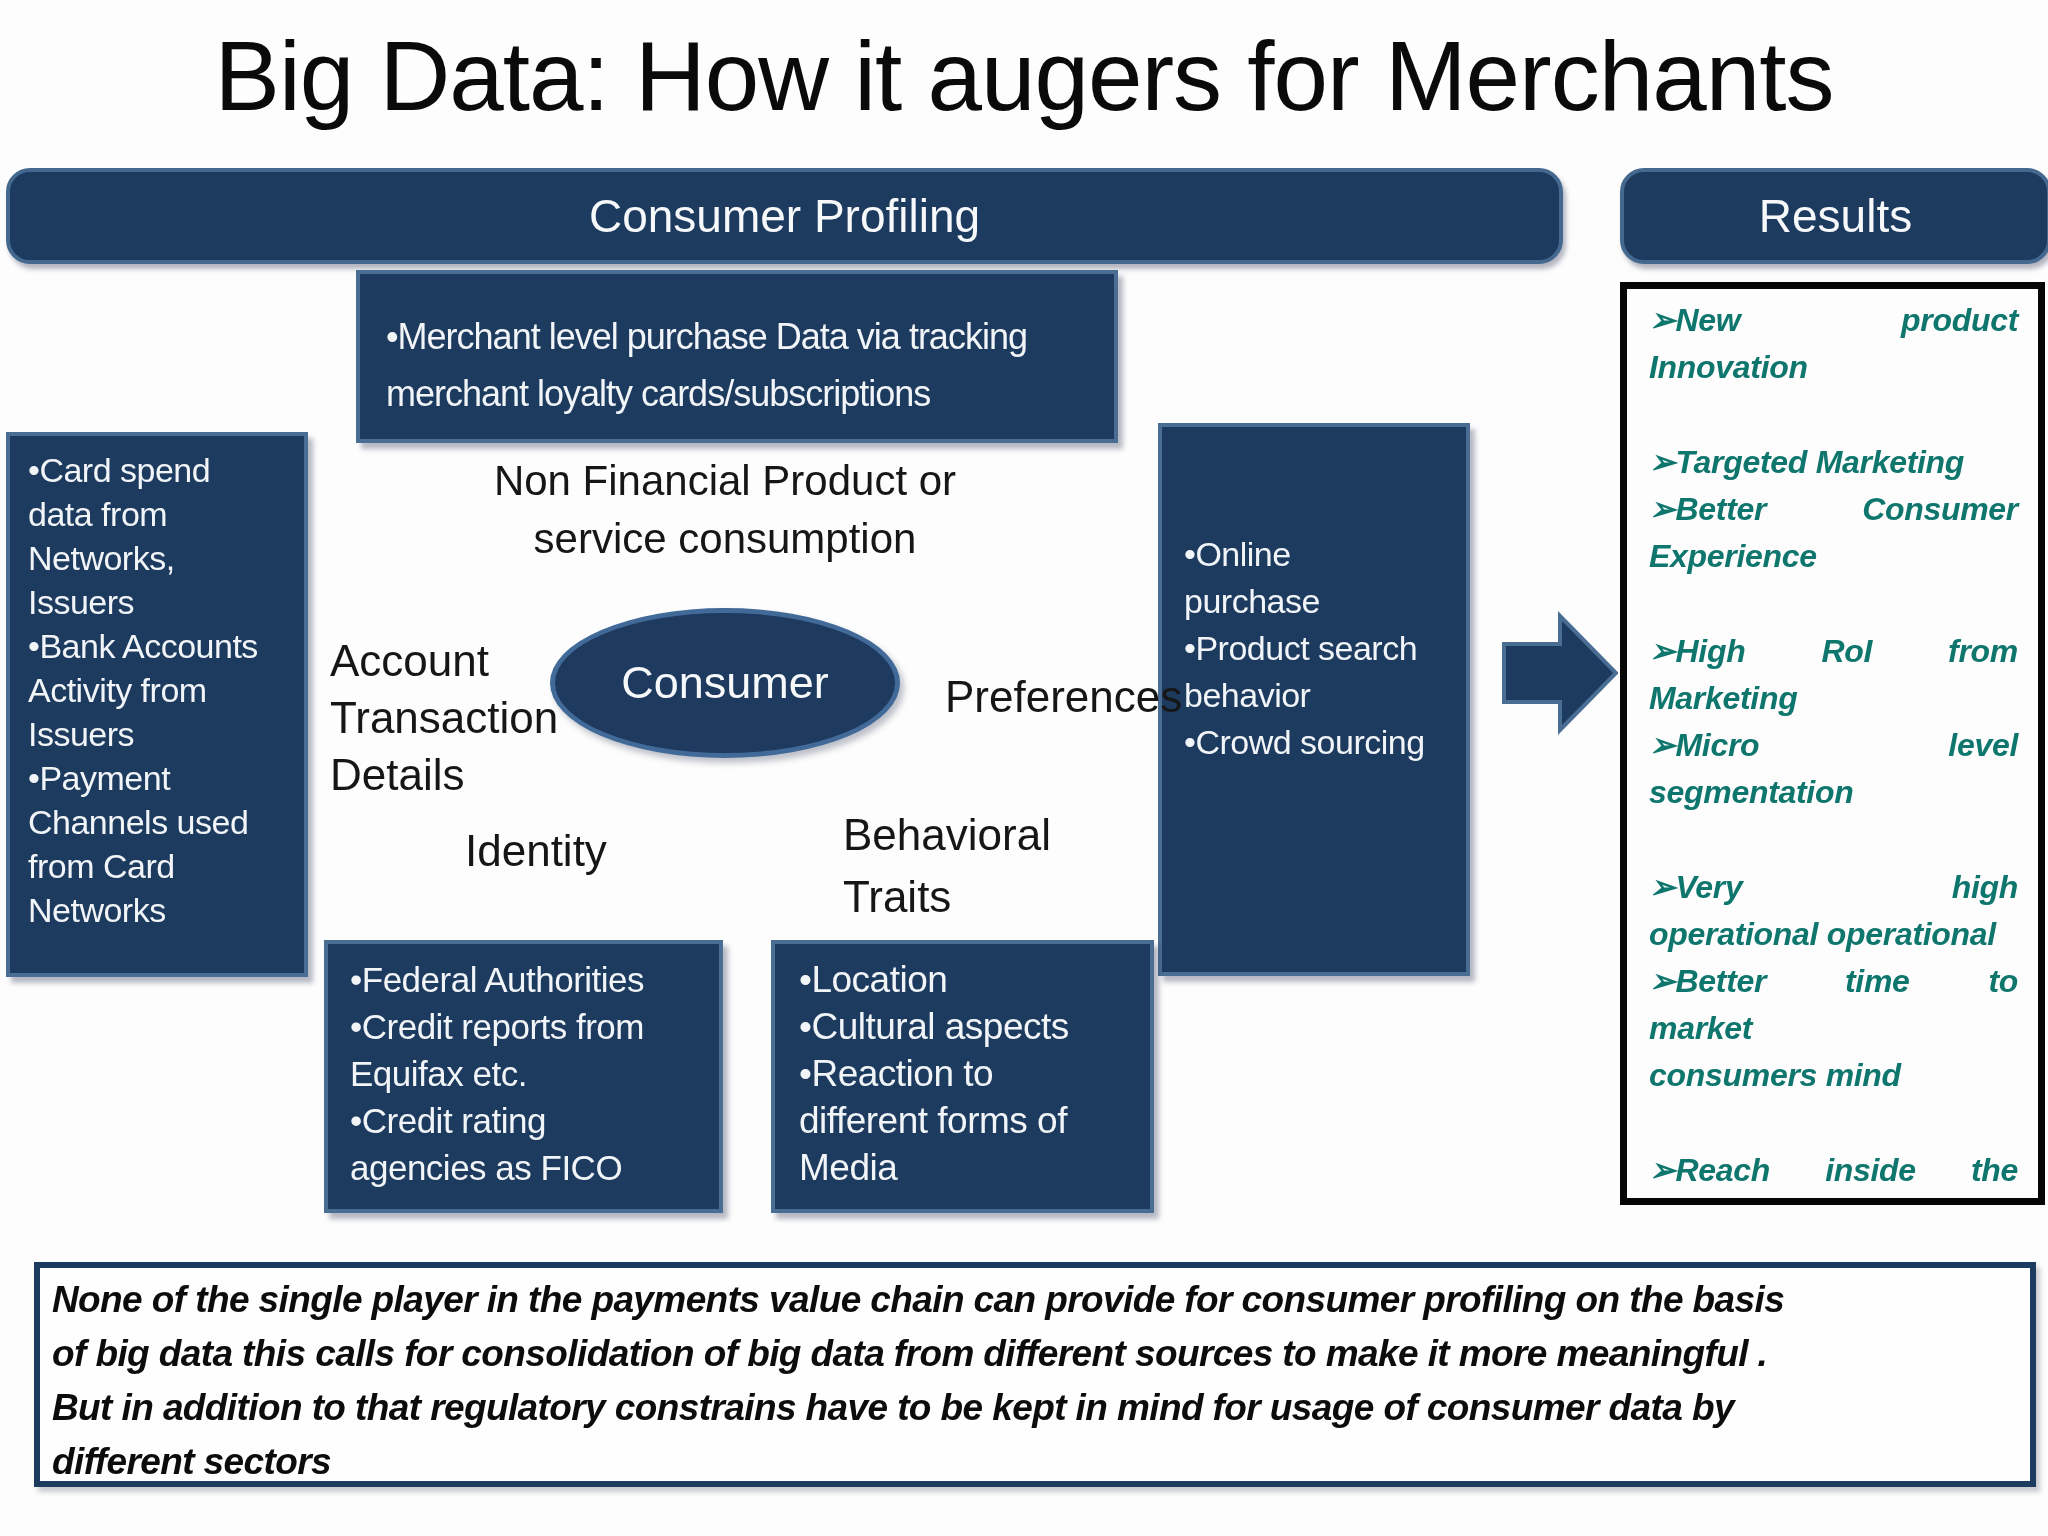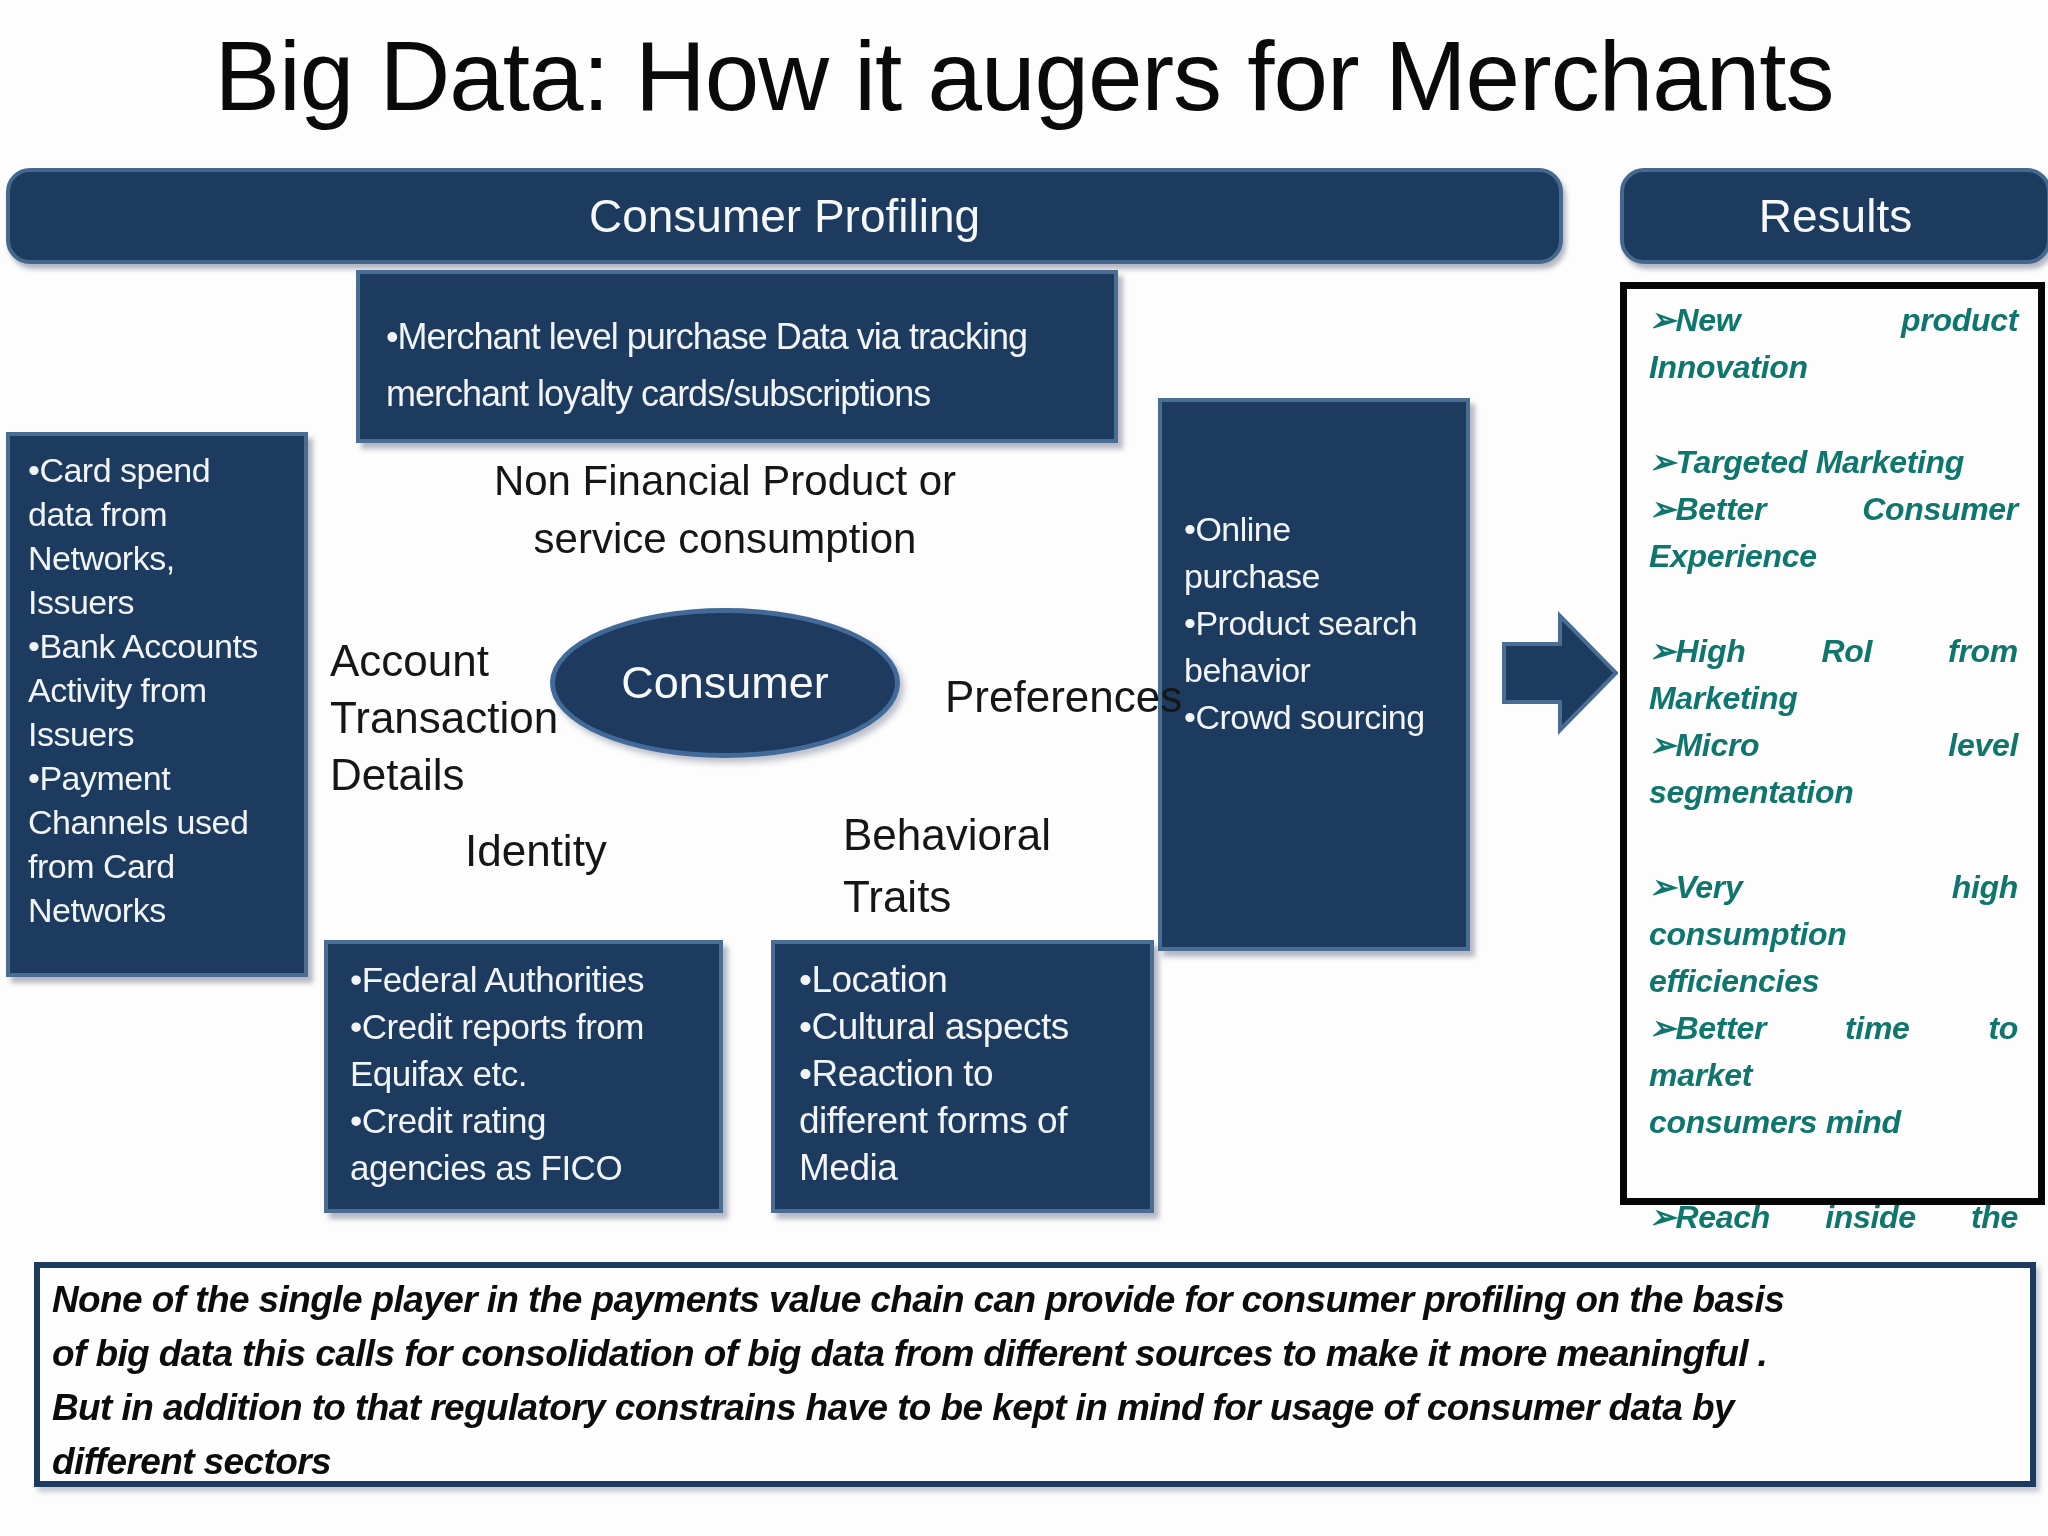--- a/index.html
+++ b/index.html
@@ -25,21 +25,21 @@
   .dbox{
     background:#1d3a5f;border:4px solid #4a6d94;
     box-shadow:5px 6px 5px rgba(40,50,80,.33);
     color:#f2f5f8;box-sizing:border-box;
   }
   .dbox .bullet{white-space:pre-line;}
   .box-merchant{left:356px;top:270px;width:762px;height:173px;
     padding:34px 24px 0 26px;font-size:36px;line-height:57px;letter-spacing:-1px;}
   .box-card{left:6px;top:432px;width:302px;height:545px;
     padding:12px 12px 0 18px;font-size:34px;line-height:44px;letter-spacing:-0.5px;}
-  .box-online{left:1158px;top:398px;width:312px;height:553px;
+  .box-online{left:1158px;top:423px;width:312px;height:553px;
     padding:104px 16px 0 22px;font-size:34px;line-height:47px;letter-spacing:-0.5px;}
   .box-federal{left:324px;top:940px;width:399px;height:273px;
     padding:12px 18px 0 22px;font-size:35px;line-height:47px;letter-spacing:-0.5px;}
   .box-location{left:771px;top:940px;width:383px;height:273px;
     padding:12px 18px 0 24px;font-size:37px;line-height:47px;letter-spacing:-0.5px;}
   
   .ellipse{
     left:550px;top:608px;width:350px;height:150px;border-radius:50%;
     background:#1e3a5f;border:5px solid #426a99;box-sizing:border-box;
     box-shadow:4px 5px 6px rgba(40,50,80,.3);
@@ -159,21 +159,21 @@
     <div class="rline fill">➢New product</div>
     <div class="rline">Innovation</div>
     <div class="rline rgap">➢Targeted Marketing</div>
     <div class="rline fill">➢Better Consumer</div>
     <div class="rline">Experience</div>
     <div class="rline fill rgap">➢High RoI from</div>
     <div class="rline">Marketing</div>
     <div class="rline fill">➢Micro level</div>
     <div class="rline">segmentation</div>
     <div class="rline fill rgap">➢Very high</div>
-    <div class="rline">consumption efficiencies</div>
+    <div class="rline">operational operational</div>
     <div class="rline fill">➢Better time to</div>
     <div class="rline">market</div>
     <div class="rline">consumers mind</div>
     <div class="rline fill rgap">➢Reach inside the</div>
   </div>
 
   <div class="abs note-box">
     <div class="note-text">None of the single player in the payments value chain can provide for consumer profiling on the basis
 of big data this calls for consolidation of big data from different sources to make it more meaningful .
 But in addition to that regulatory constrains have to be kept in mind for usage of consumer data by

